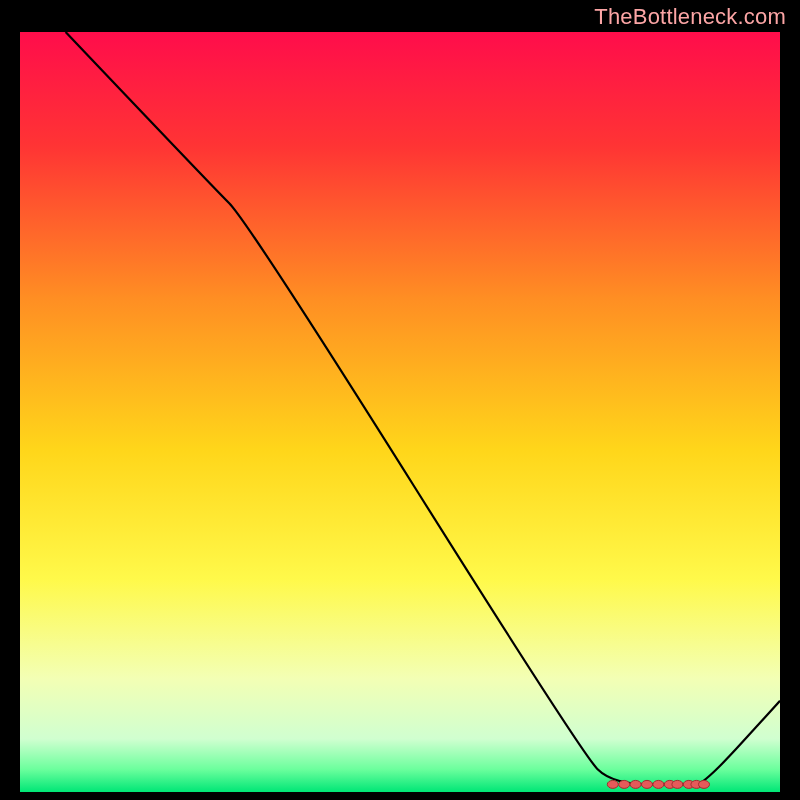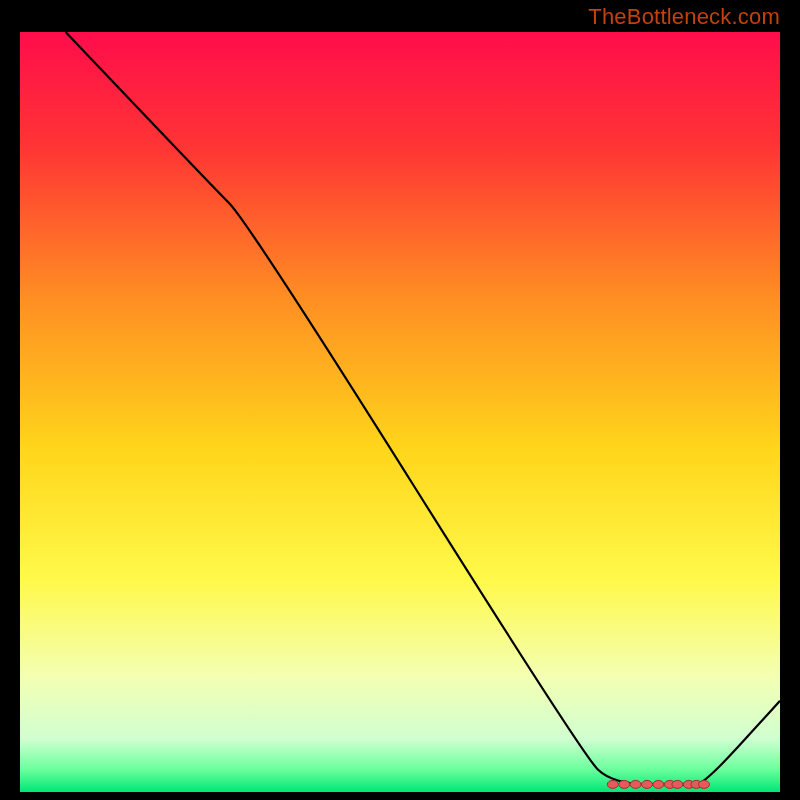--- a/index.html
+++ b/index.html
@@ -13,22 +13,22 @@
   }
   .frame {
     position: relative;
     width: 800px;
     height: 800px;
     background: #000;
   }
   .watermark {
     position: absolute;
     top: 4px;
-    right: 20px;
-    color: #c2410c;
+    right: 14px;
+    color: #fca5a5;
     font-size: 22px;
     font-weight: 500;
     letter-spacing: 0.2px;
     user-select: none;
   }
   .plot {
     position: absolute;
     left: 20px;
     top: 32px;
     width: 760px;

